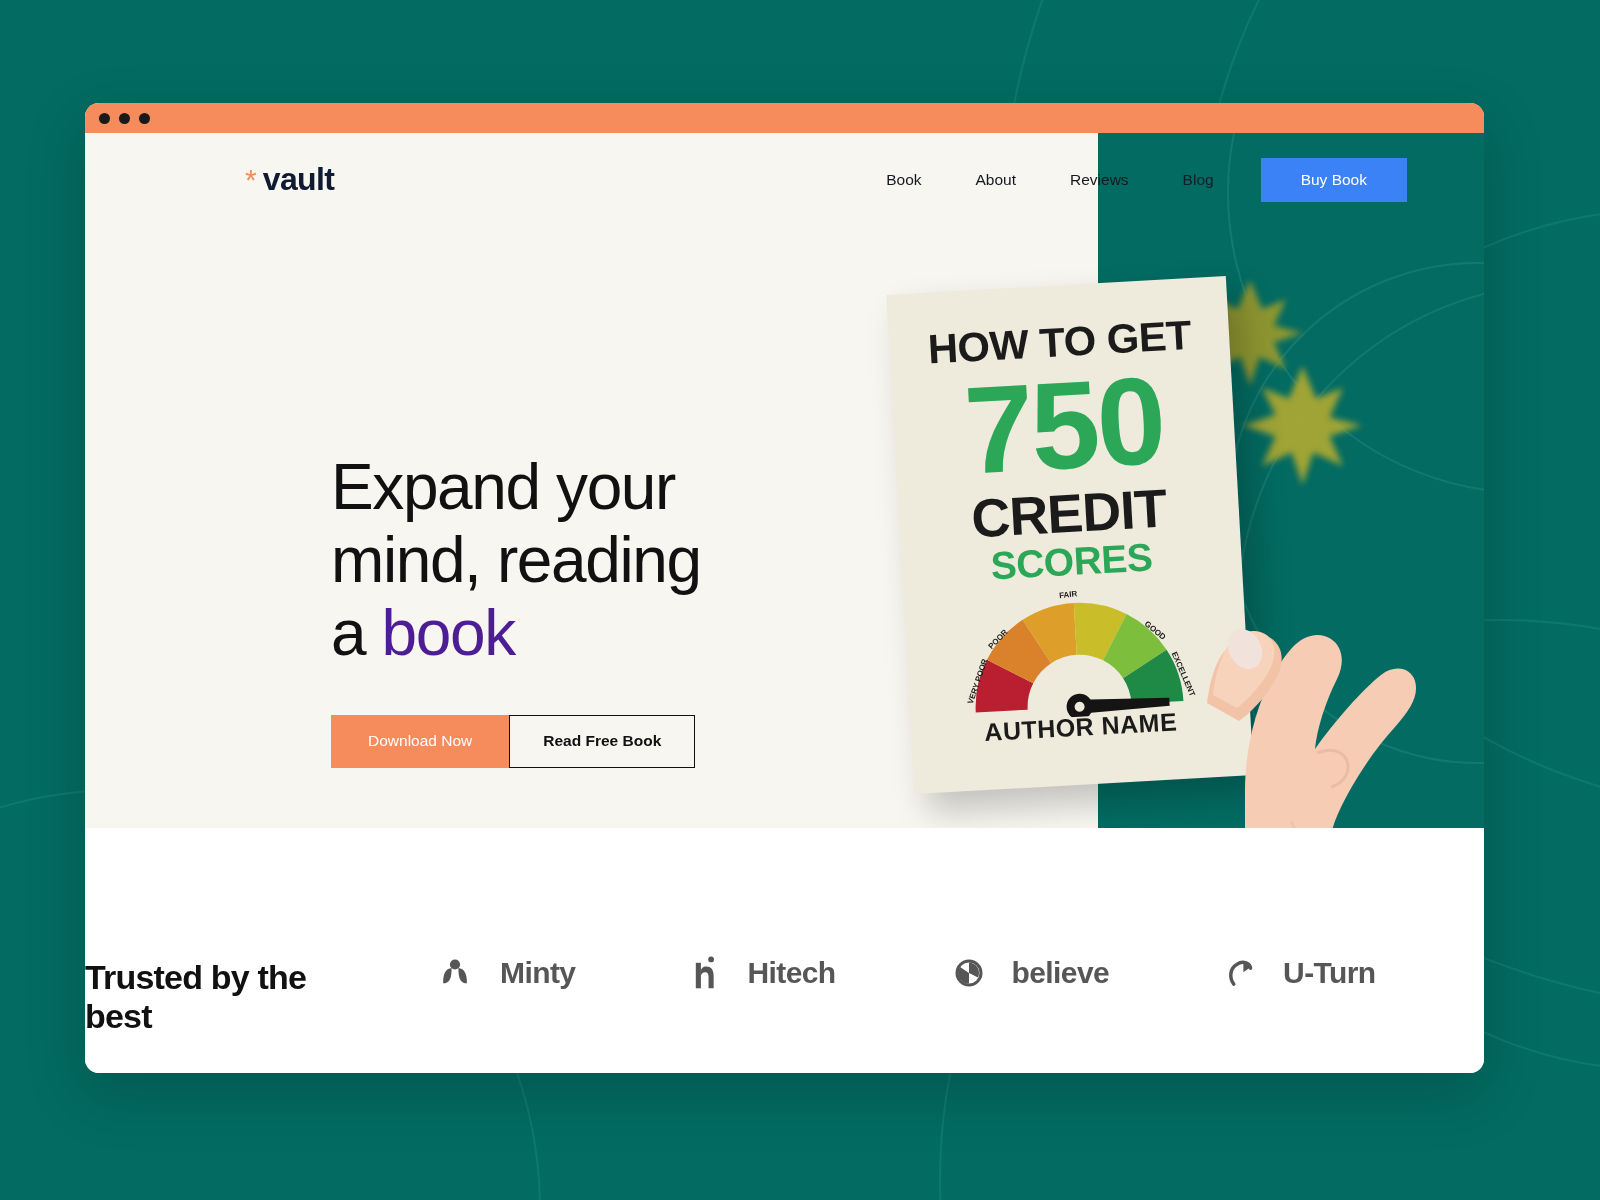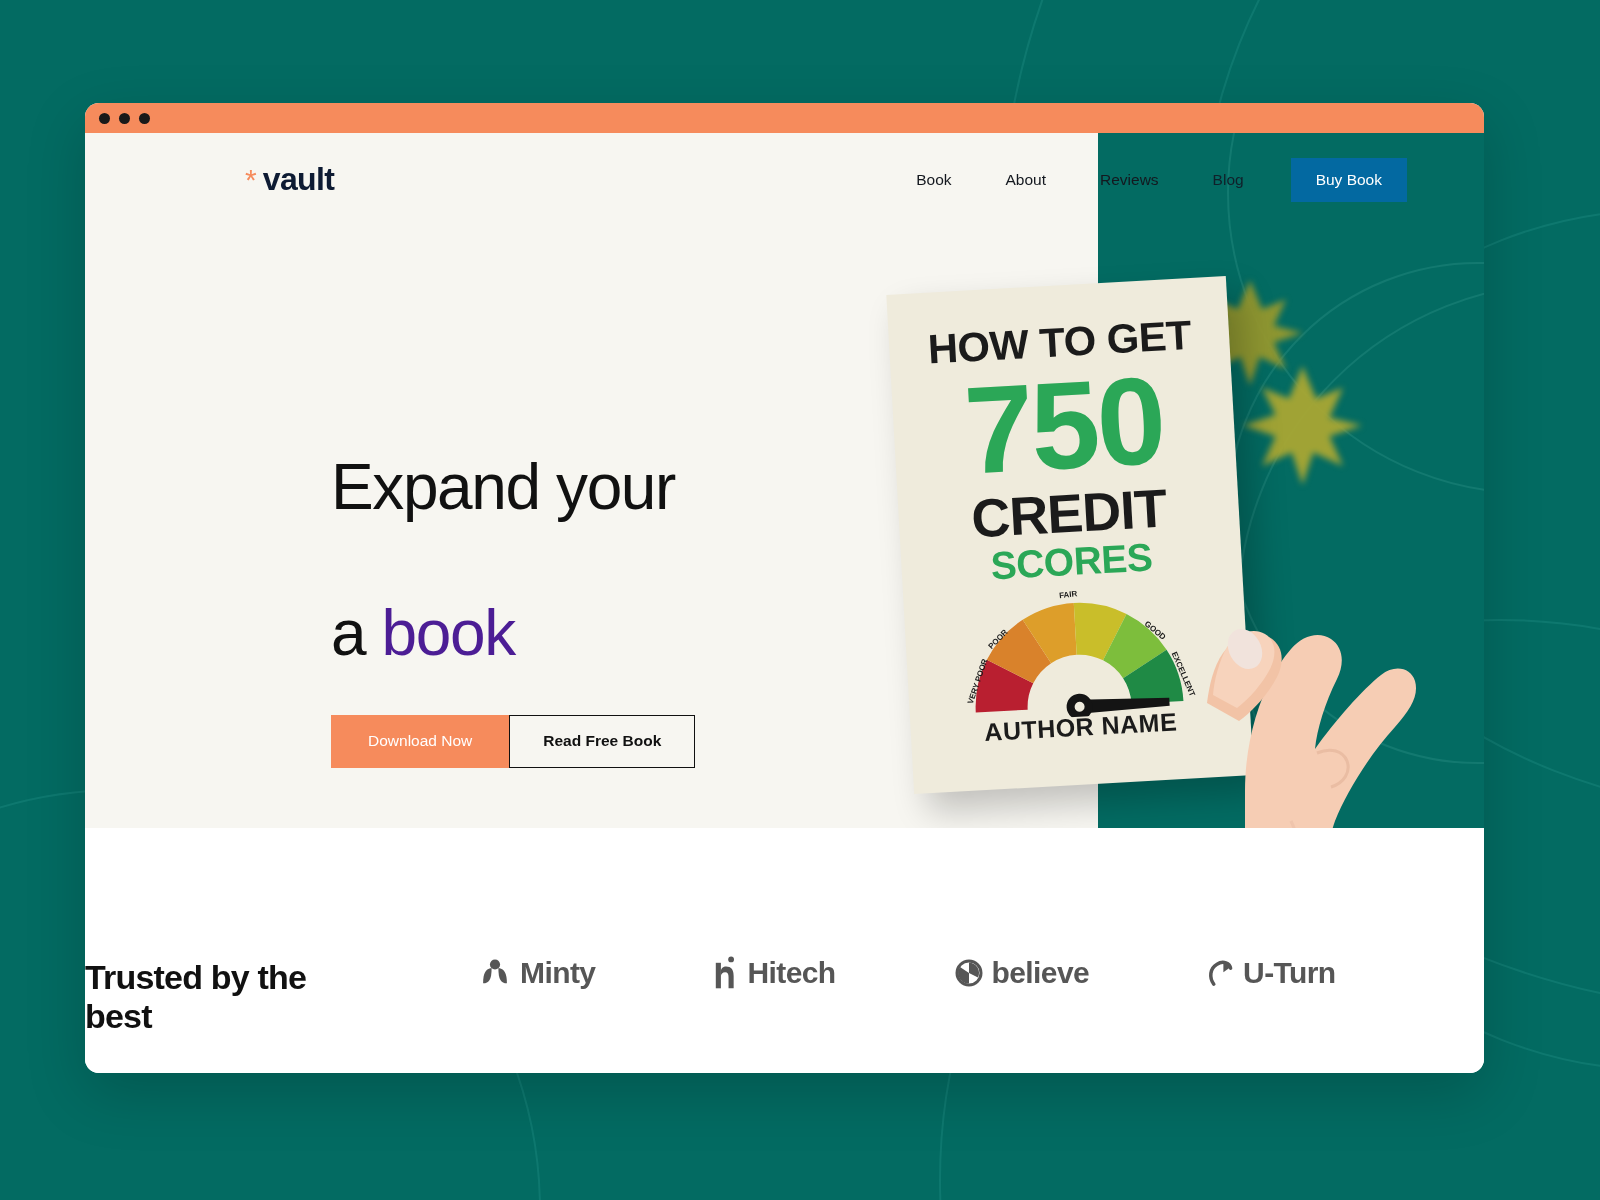--- a/index.html
+++ b/index.html
@@ -95,24 +95,24 @@
   }
   .nav-link {
     font-size: 15.5px;
     color: #14181F;
     padding: 0 27px;
     cursor: pointer;
     white-space: nowrap;
   }
   .nav-link.on-teal { color: #10202A; }
   .buy-btn {
-    background: #0369a1;
+    background: #3b82f6;
     color: #FFFFFF;
     font-size: 15.5px;
-    padding: 13px 25px;
+    padding: 13px 40px;
     border: none;
     cursor: pointer;
     margin-left: 20px;
     margin-right: 77px;
     font-family: inherit;
   }
 
   
   .hero-copy {
     position: absolute;
@@ -253,21 +253,21 @@
     margin-top: 45px;
     width: 100%;
     display: flex;
     justify-content: center;
     gap: 118px;
     align-items: center;
   }
   .brand {
     display: flex;
     align-items: center;
-    gap: 8px;
+    gap: 28px;
     color: #565656;
     font-size: 30px;
     font-weight: 700;
     letter-spacing: -0.6px;
     cursor: pointer;
   }
   .brand svg { display: block; }
 </style>
 </head>
 <body>
@@ -366,21 +366,21 @@
         <ellipse cx="150" cy="128" rx="16" ry="21" transform="rotate(-28 150 128)" fill="#F1E3DC"></ellipse>
         <path d="M222 232 C236 226 248 230 252 240 C256 251 249 262 236 266" fill="none" stroke="#E3B49A" stroke-width="3" opacity="0.65"></path>
         <path d="M196 300 C210 330 214 372 214 410" fill="none" stroke="#E7BCA3" stroke-width="3" opacity="0.5"></path>
         <path d="M178 380 C190 400 198 428 200 455" fill="none" stroke="#E7BCA3" stroke-width="3" opacity="0.4"></path>
       </g>
     </svg>
 
     <div class="hero-copy">
       <h1 class="hero-title">
         <span>Expand your</span><br>
-        <br>
+        <span>mind, reading</span><br>
         <span>a </span><span class="accent">book</span>
       </h1>
       <div class="hero-actions">
         <button class="btn-primary">Download Now</button>
         <button class="btn-outline">Read Free Book</button>
       </div>
     </div>
   </section>
 
   <section class="trusted">

